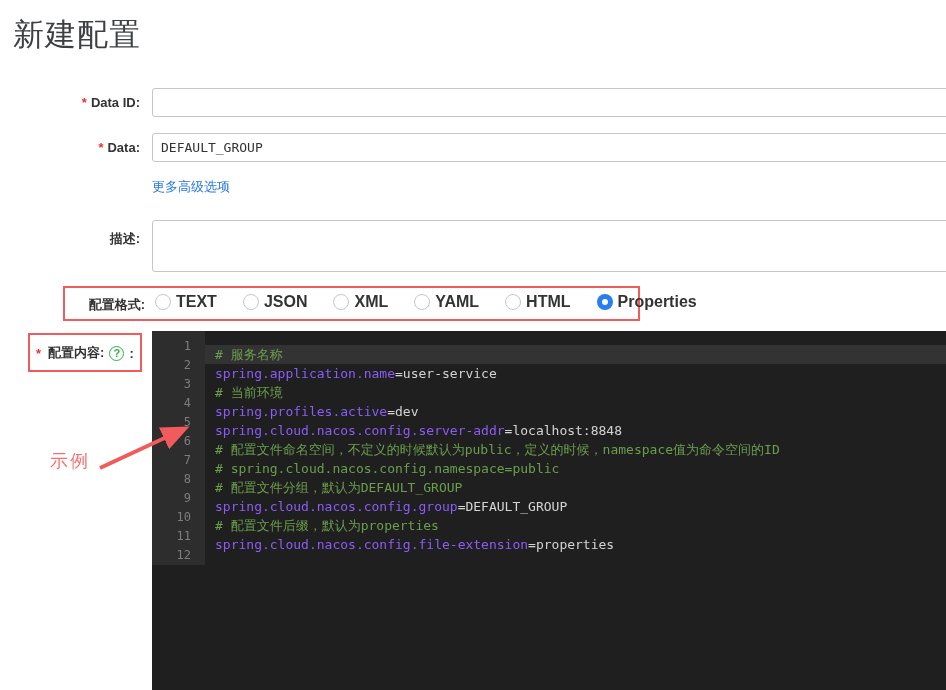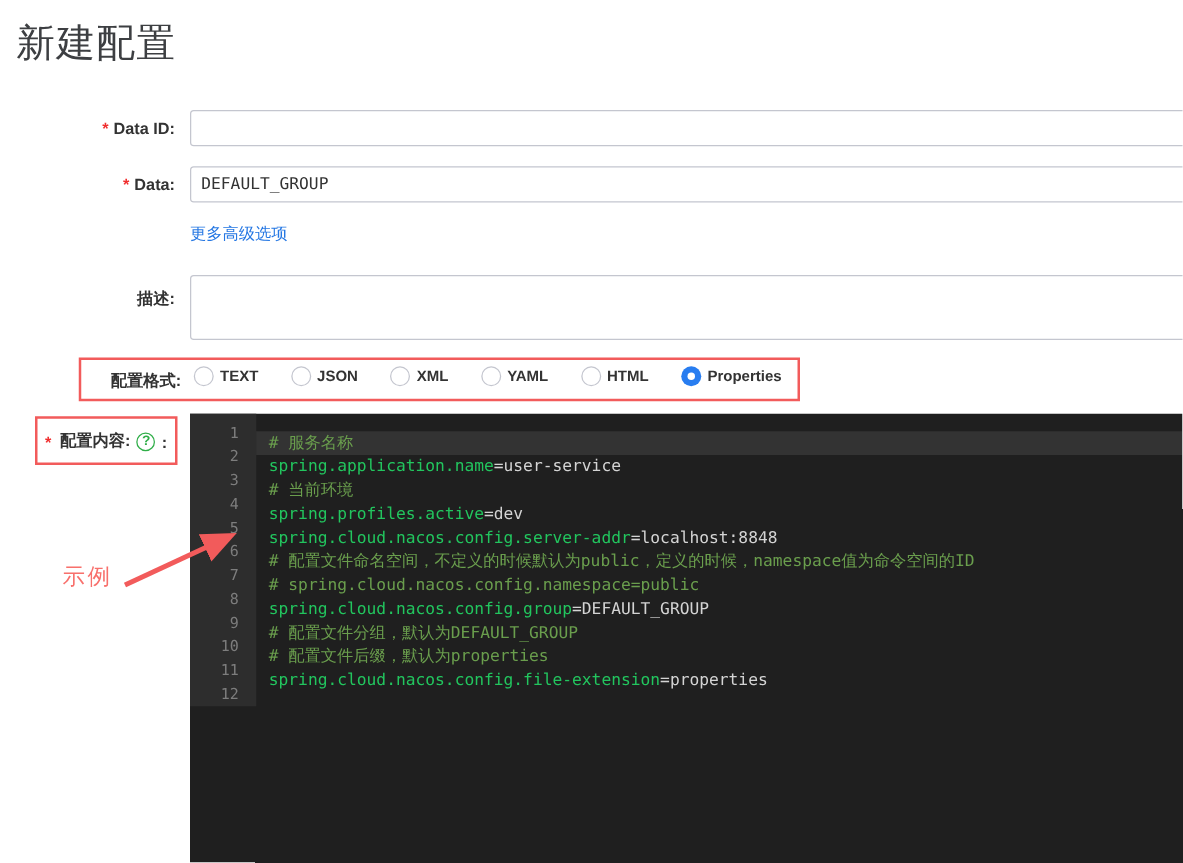--- a/index.html
+++ b/index.html
@@ -26,21 +26,21 @@
     color:#2577e3; text-decoration:none; cursor:pointer; }
 
   .format-row { position:absolute; left:155px; top:293px; display:flex;
     align-items:center; gap:26px; }
   .radio-item { display:flex; align-items:center; gap:5px; cursor:pointer; }
   .radio-circle { width:16px; height:16px; border-radius:50%;
     border:1px solid #c4c6cf; background:#fff; position:relative; flex:none; }
   .radio-circle.selected { border:none; background:#287df0; }
   .radio-circle.selected::after { content:""; position:absolute; left:5px; top:5px;
     width:6px; height:6px; border-radius:50%; background:#fff; }
-  .radio-label { font-size:12px; font-weight:bold; color:#333; }
+  .radio-label { font-size:16px; font-weight:bold; color:#333; }
 
   .anno-box { position:absolute; border:2px solid #f25b5b; background:transparent;
     pointer-events:none; }
   .anno-box.format { left:63px; top:286px; width:577px; height:35px; }
   .anno-box.content { left:28px; top:333px; width:114px; height:39px; }
 
   .content-label { position:absolute; left:36px; top:344px; display:flex;
     align-items:center; gap:3px; font-size:13px; font-weight:bold; color:#333; }
   .help-icon { width:15px; height:15px; border:1.5px solid #2fae48; border-radius:50%;
     color:#2fae48; font-size:11px; font-weight:bold; display:flex;
@@ -49,21 +49,21 @@
   .editor { position:absolute; left:152px; top:331px; width:794px; height:359px;
     background:#1f1f1f; font-family:"DejaVu Sans Mono", monospace; font-size:13px; }
   .gutter { position:absolute; left:0; top:0; width:53px; background:#2d2d2d;
     padding-top:6px; }
   .gutter .ln { height:19px; line-height:19px; text-align:right;
     padding-right:14px; color:#7d7d7d; font-size:12px; }
   .code { position:absolute; left:53px; right:0; top:0; padding-top:14px; }
   .code .cl { height:19px; line-height:19px; padding-left:10px; white-space:pre; }
   .code .cl.hl { background:rgba(255,255,255,0.09); }
   .tok-comment { color:#6a9e4d; }
-  .tok-key { color:#22c55e; }
+  .tok-key { color:#8b5cf6; }
   .tok-val { color:#d4d4d4; }
 
   .example-label { position:absolute; left:50px; top:449px; font-size:18px;
     color:#f8706c; letter-spacing:2px; }
   .arrow-svg { position:absolute; left:88px; top:412px; width:120px; height:64px;
     overflow:visible; z-index:5; pointer-events:none; }
 </style>
 </head>
 <body>
 
@@ -133,22 +133,22 @@
       <div class="ln">12</div>
     </div>
   <div class="code" id="editor-code">
       <div class="cl hl"><span class="tok-comment"># 服务名称</span></div>
       <div class="cl"><span class="tok-key">spring.application.name</span><span class="tok-val">=user-service</span></div>
       <div class="cl"><span class="tok-comment"># 当前环境</span></div>
       <div class="cl"><span class="tok-key">spring.profiles.active</span><span class="tok-val">=dev</span></div>
       <div class="cl"><span class="tok-key">spring.cloud.nacos.config.server-addr</span><span class="tok-val">=localhost:8848</span></div>
       <div class="cl"><span class="tok-comment"># 配置文件命名空间，不定义的时候默认为public，定义的时候，namespace值为命令空间的ID</span></div>
       <div class="cl"><span class="tok-comment"># spring.cloud.nacos.config.namespace=public</span></div>
+      <div class="cl"><span class="tok-comment"># 配置文件分组，默认为DEFAULT_GROUP</span></div>
       <div class="cl"><span class="tok-key">spring.cloud.nacos.config.group</span><span class="tok-val">=DEFAULT_GROUP</span></div>
-      <div class="cl"><span class="tok-comment"># 配置文件分组，默认为DEFAULT_GROUP</span></div>
       <div class="cl"><span class="tok-comment"># 配置文件后缀，默认为properties</span></div>
       <div class="cl"><span class="tok-key">spring.cloud.nacos.config.file-extension</span><span class="tok-val">=properties</span></div>
     </div>
 </div>
 
 <div class="example-label">示例</div>
 <svg class="arrow-svg" viewBox="0 0 120 64">
   <defs>
     <marker id="ah" markerWidth="8" markerHeight="8" refX="5.5" refY="3" orient="auto">
       <path d="M0,0 L7,3 L0,6 Z" fill="#f25b5b"></path>

